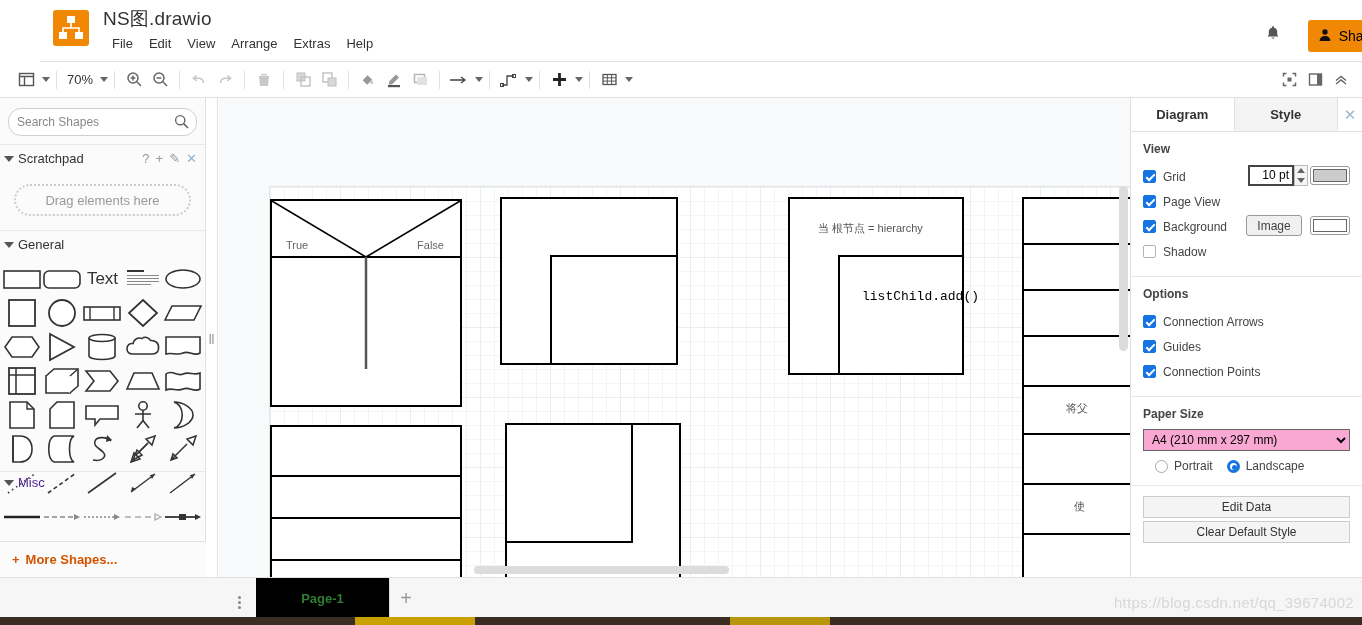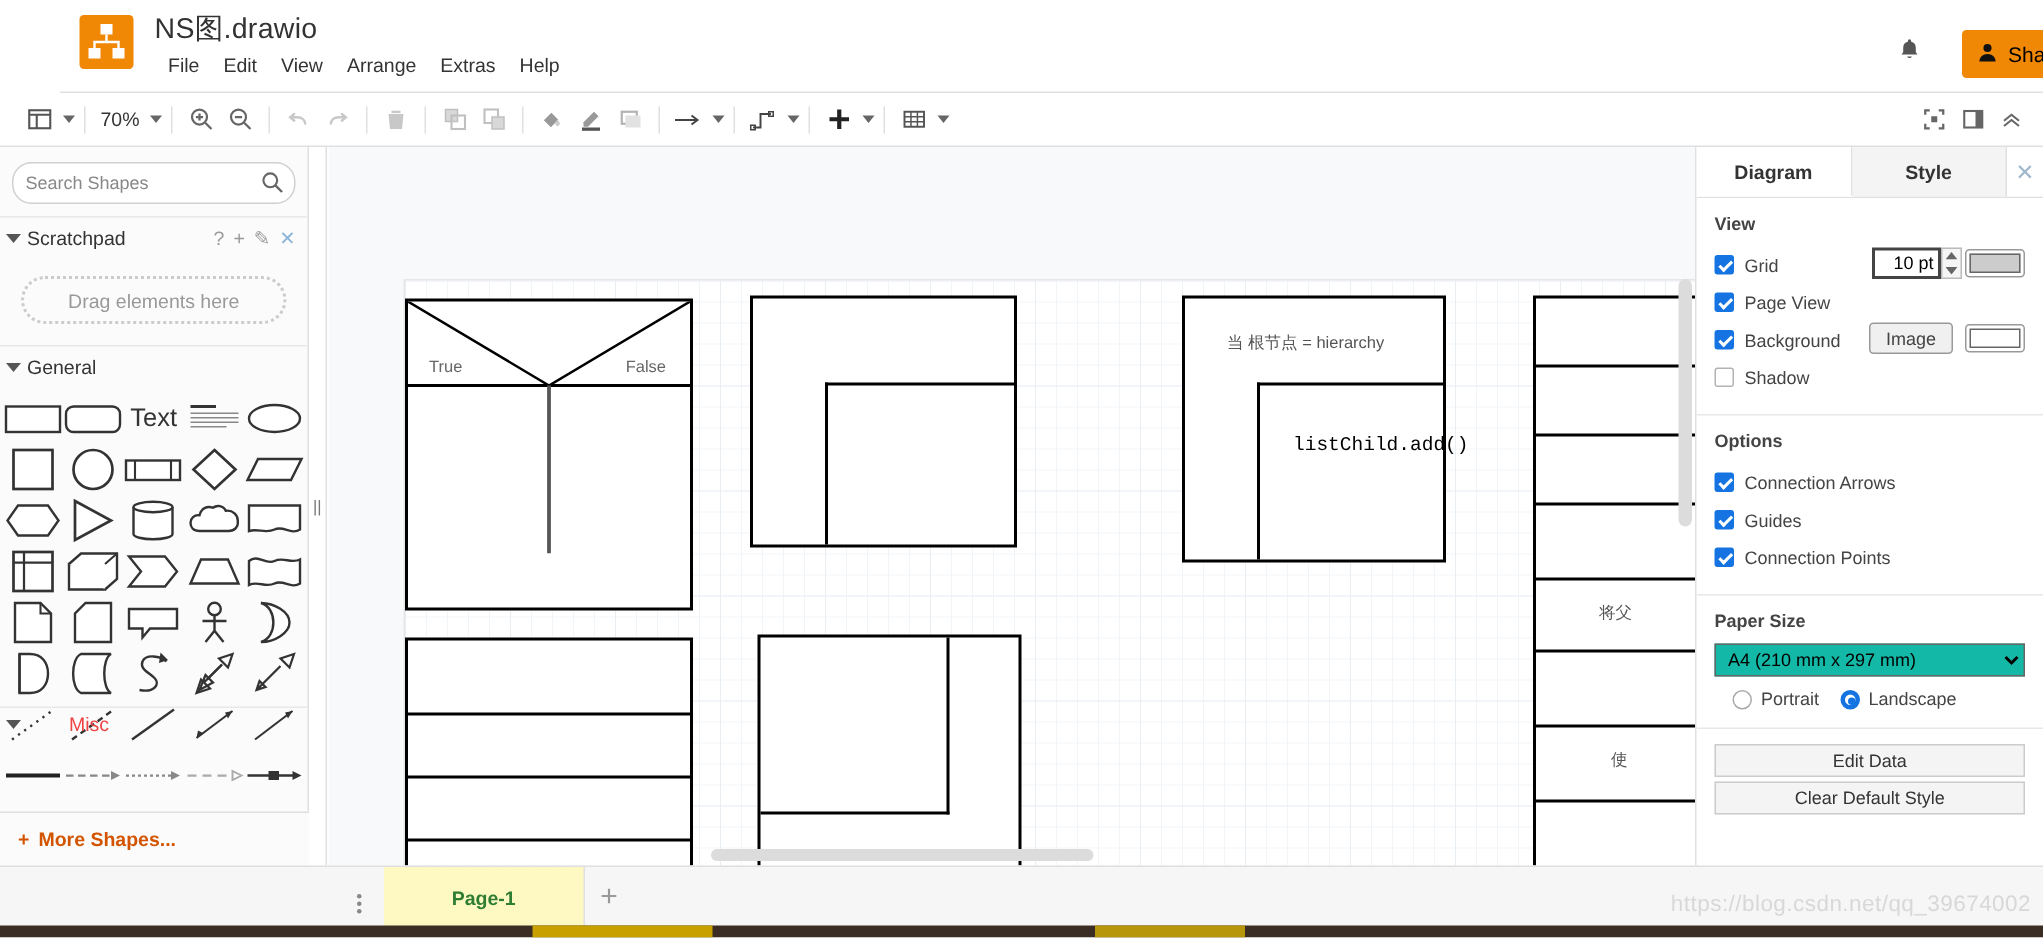--- a/index.html
+++ b/index.html
@@ -105,21 +105,21 @@
   .more-shapes {
     position: absolute; left: 0; bottom: 48px; width: 206px; height: 36px;
     background: #fbfbfb; border-top: 1px solid #e0e0e0;
     display: flex; align-items: center; gap: 6px; padding-left: 12px;
     color: #d35400; font-size: 13px; font-weight: bold; cursor: pointer;
   }
   .misc-head {
     position: absolute; left: 0; bottom: 84px; width: 206px; height: 22px;
     border-top: 1px solid #e8e8e8; overflow: hidden;
     display: flex; align-items: center; padding-left: 4px;
-    font-size: 13px; color: #ef4444; gap: 28px;
+    font-size: 13px; color: #4c1d95;
   }
   .splitter {
     position: absolute; left: 206px; top: 98px; width: 12px; bottom: 48px;
     background: #fff; border-right: 1px solid #e0e0e0; cursor: col-resize;
     display: flex; align-items: center; justify-content: center;
   }
   .splitter b { color: #777; font-size: 11px; font-weight: normal; }
 
   
   .canvas-area {
@@ -211,21 +211,21 @@
     padding: 2px; cursor: pointer;
   }
   .sw i { display: block; width: 100%; height: 100%; border: 1px solid #666; }
   .img-btn {
     position: absolute; right: 48px; top: 1px; width: 56px; height: 21px;
     border: 1px solid #999; border-radius: 3px; background: #f0f0f0;
     font-size: 12px; color: #444; cursor: pointer;
     font-family: "Liberation Sans", sans-serif;
   }
   .paper-select {
-    width: 100%; height: 22px; border: 1px solid #666; background: #14b8a6;
+    width: 100%; height: 22px; border: 1px solid #666; background: #f9a8d4;
     font-size: 12px; color: #000; padding-left: 4px;
     font-family: "Liberation Sans", sans-serif;
   }
   .radio-row {
     display: flex; align-items: center; gap: 6px; margin-top: 8px;
     padding-left: 12px;
   }
   .rd {
     width: 13px; height: 13px; border-radius: 50%; border: 1px solid #aaa;
     background: #fff; position: relative; cursor: pointer; flex: 0 0 auto;
@@ -247,21 +247,21 @@
     background: #f6f6f6; border-top: 1px solid #e0e0e0;
   }
   .pg-menu {
     position: absolute; left: 230px; top: 12px; width: 18px; height: 24px;
     display: flex; flex-direction: column; align-items: center;
     justify-content: center; gap: 2px; cursor: pointer;
   }
   .pg-menu i { width: 3px; height: 3px; background: #888; border-radius: 50%; }
   .page-tab {
     position: absolute; left: 256px; top: 0; width: 134px; height: 41px;
-    background: #fef9c3; border-right: 1px solid #e0e0e0;
+    background: #000000; border-right: 1px solid #e0e0e0;
     display: flex; align-items: center; justify-content: center;
     font-size: 13px; color: #2e7d32; font-weight: bold; cursor: pointer;
   }
   .add-page {
     position: absolute; left: 390px; top: 0; width: 32px; height: 41px;
     display: flex; align-items: center; justify-content: center;
     color: #999; font-size: 20px; cursor: pointer;
   }
   .watermark {
     position: absolute; right: 8px; bottom: 14px;

